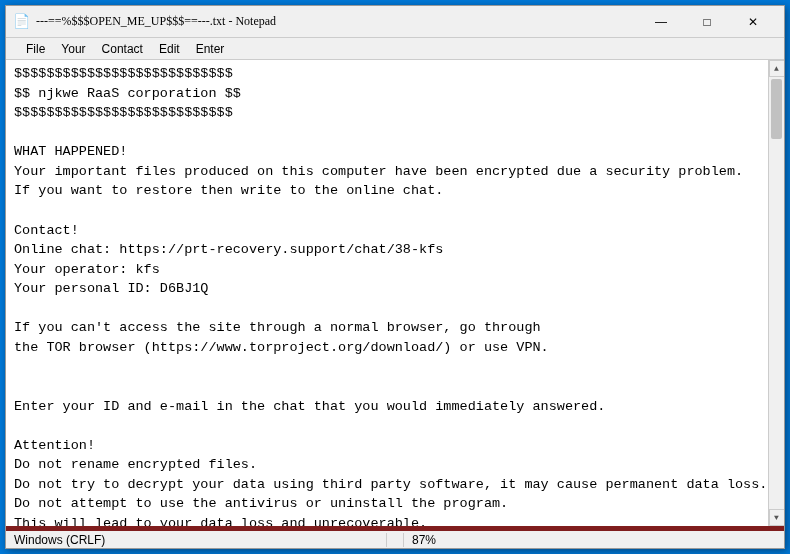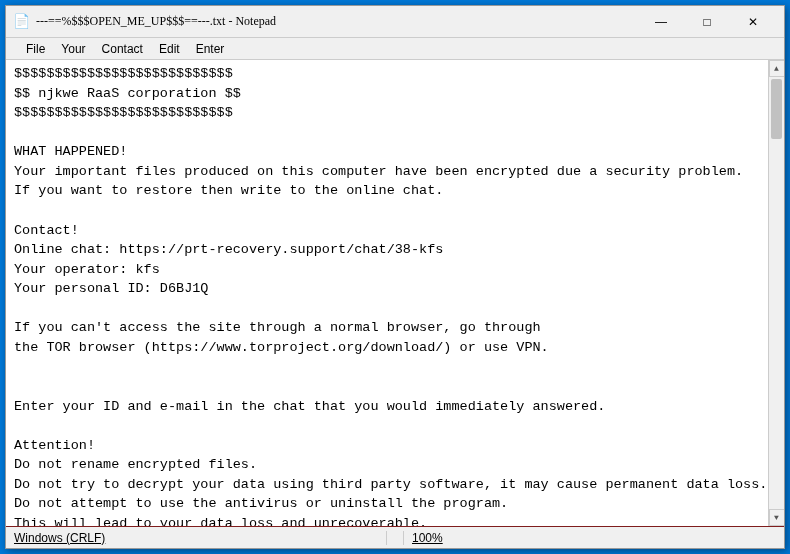--- a/index.html
+++ b/index.html
@@ -144,29 +144,28 @@
       left: 2px;
       right: 2px;
       height: 60px;
       background: #c1c1c1;
       border-radius: 2px;
     }
 
     .status-bar {
       height: 22px;
       background: #f0f0f0;
-      border-top: 1px solid #7f1d1d;
+      border-top: 5px solid #7f1d1d;
       display: flex;
       align-items: center;
       padding: 0 8px;
       flex-shrink: 0;
       font-family: 'Segoe UI', Arial, sans-serif;
       font-size: 12px;
       color: #000;
-      text-decoration: underline;
     }
 
     .status-section {
       flex: 1;
       display: flex;
       align-items: center;
     }
 
     .status-divider {
       width: 1px;
@@ -242,16 +241,16 @@
     </div>
   </div>
 
   <div class="status-bar">
     <div class="status-section">
       <span>Windows (CRLF)</span>
     </div>
     <div class="status-divider"></div>
     <div class="status-divider"></div>
     <div class="status-section">
-      <span>100%</span>
+      <span>87%</span>
     </div>
   </div>
 </div>
 
 </body></html>

